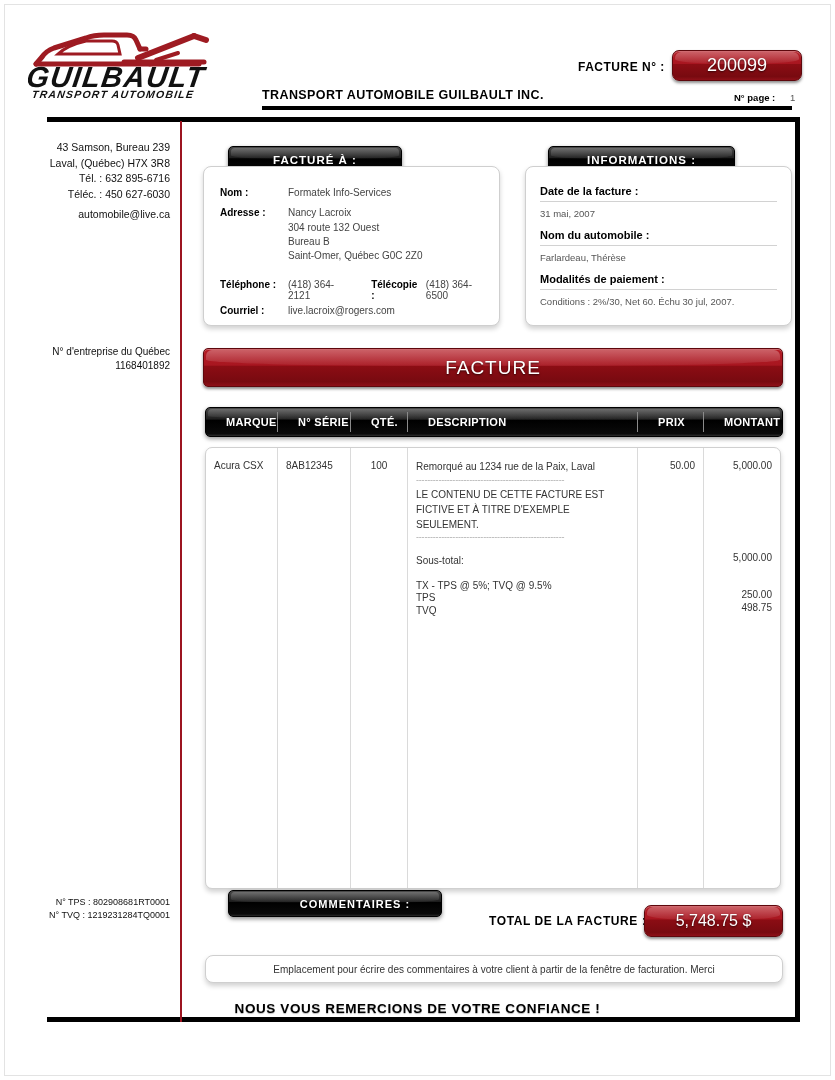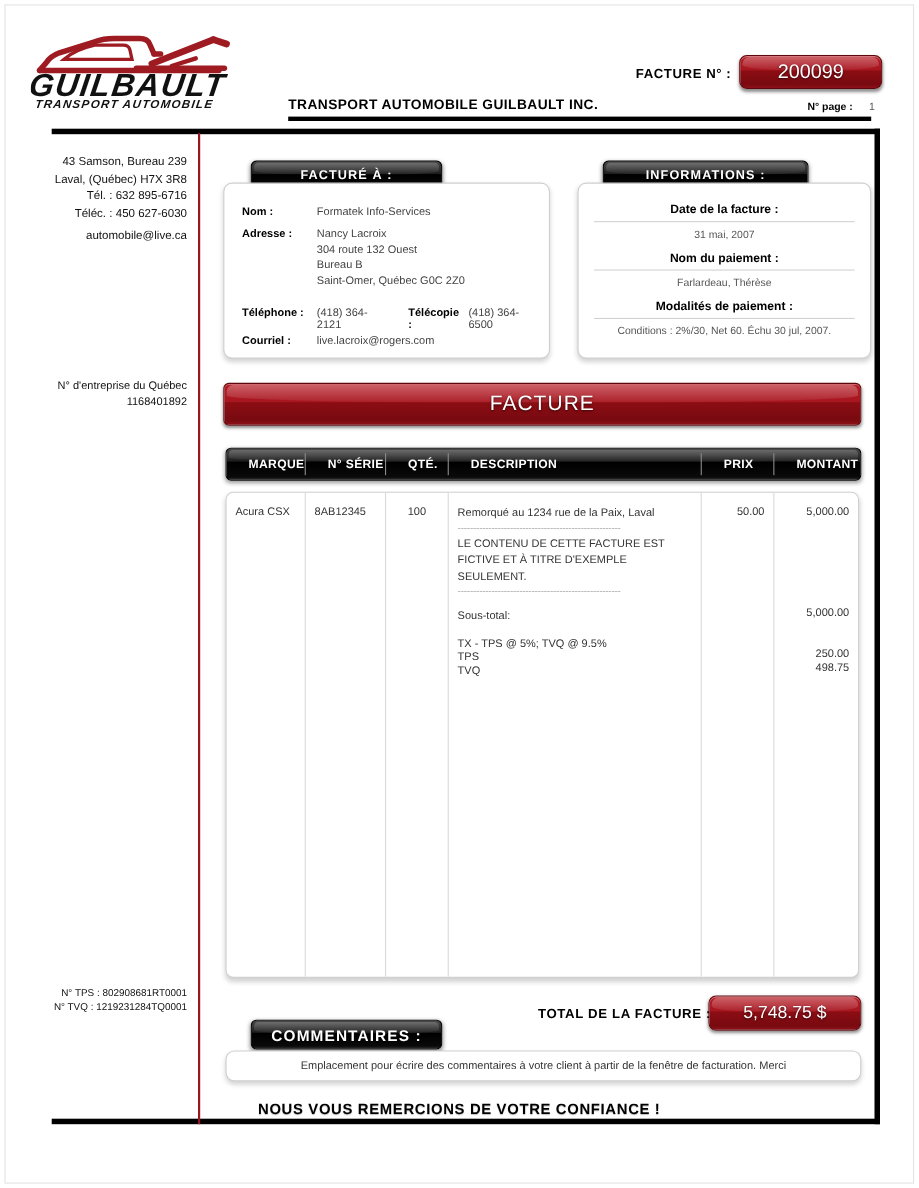--- a/index.html
+++ b/index.html
@@ -181,21 +181,21 @@
   .bt-sub { margin-left: 68px; color: #444; line-height: 14px; }
   .bt-contact { display: flex; margin-top: 16px; font-size: 10px; }
   .bt-contact2 { display: flex; margin-top: 4px; font-size: 10px; }
   .bt-key2 { width: 68px; font-weight: bold; color: #000; flex: none; }
   .bt-fax-key { font-weight: bold; color: #000; margin-left: 22px; }
   .bt-fax-val { color: #444; margin-left: 8px; }
 
   
   #info-pill { position: absolute; left: 548px; top: 146px; width: 185px; height: 26px; font-size: 11.5px; }
   #info-card { left: 525px; top: 166px; width: 265px; height: 158px; }
-  .info-inner { position: absolute; left: 14px; right: 14px; top: 18px; text-align: center; }
+  .info-inner { position: absolute; left: 14px; right: 14px; top: 18px; }
   .info-h {
     font-size: 11px; font-weight: bold; color: #000;
     padding-bottom: 4px; border-bottom: 1px solid #d2d2d2;
   }
   .info-v { font-size: 9.5px; color: #555; padding: 6px 0 10px; }
   .info-v.last { padding-bottom: 0; }
 
   
   #facture-banner {
     position: absolute; left: 203px; top: 348px; width: 578px; height: 37px;
@@ -266,21 +266,21 @@
     position: absolute; left: 489px; top: 914px;
     font-size: 12px; font-weight: bold; letter-spacing: .6px;
     white-space: nowrap;
   }
   #total-badge {
     position: absolute; left: 644px; top: 905px; width: 137px; height: 30px;
   }
   #total-badge span { font-size: 16px; }
 
   
-  #comments-pill { position: absolute; left: 228px; top: 927px; width: 172px; height: 25px; font-size: 14px; }
+  #comments-pill { position: absolute; left: 228px; top: 890px; width: 172px; height: 25px; font-size: 11px; padding-left: 40px; }
   #comments-card { left: 205px; top: 955px; width: 576px; height: 26px; }
   .comments-text {
     position: absolute; inset: 0;
     display: flex; align-items: center; justify-content: center;
     font-size: 10px; color: #333;
   }
 
   .thanks {
     position: absolute; left: 0; top: 1001px; width: 835px;
     text-align: center;
@@ -388,21 +388,21 @@
     </div>
   </div>
 
   <div id="info-pill" class="blackpill">
     <span>INFORMATIONS :</span>
   </div>
   <div id="info-card" class="card">
     <div class="info-inner">
       <div class="info-h">Date de la facture :</div>
       <div class="info-v">31 mai, 2007</div>
-      <div class="info-h">Nom du paiement :</div>
+      <div class="info-h">Nom du automobile :</div>
       <div class="info-v">Farlardeau, Thérèse</div>
       <div class="info-h">Modalités de paiement :</div>
       <div class="info-v last">Conditions : 2%/30, Net 60. Échu 30 jul, 2007.</div>
     </div>
   </div>
 
   <div id="facture-banner" class="redbadge">
     <span>FACTURE</span>
   </div>
 

